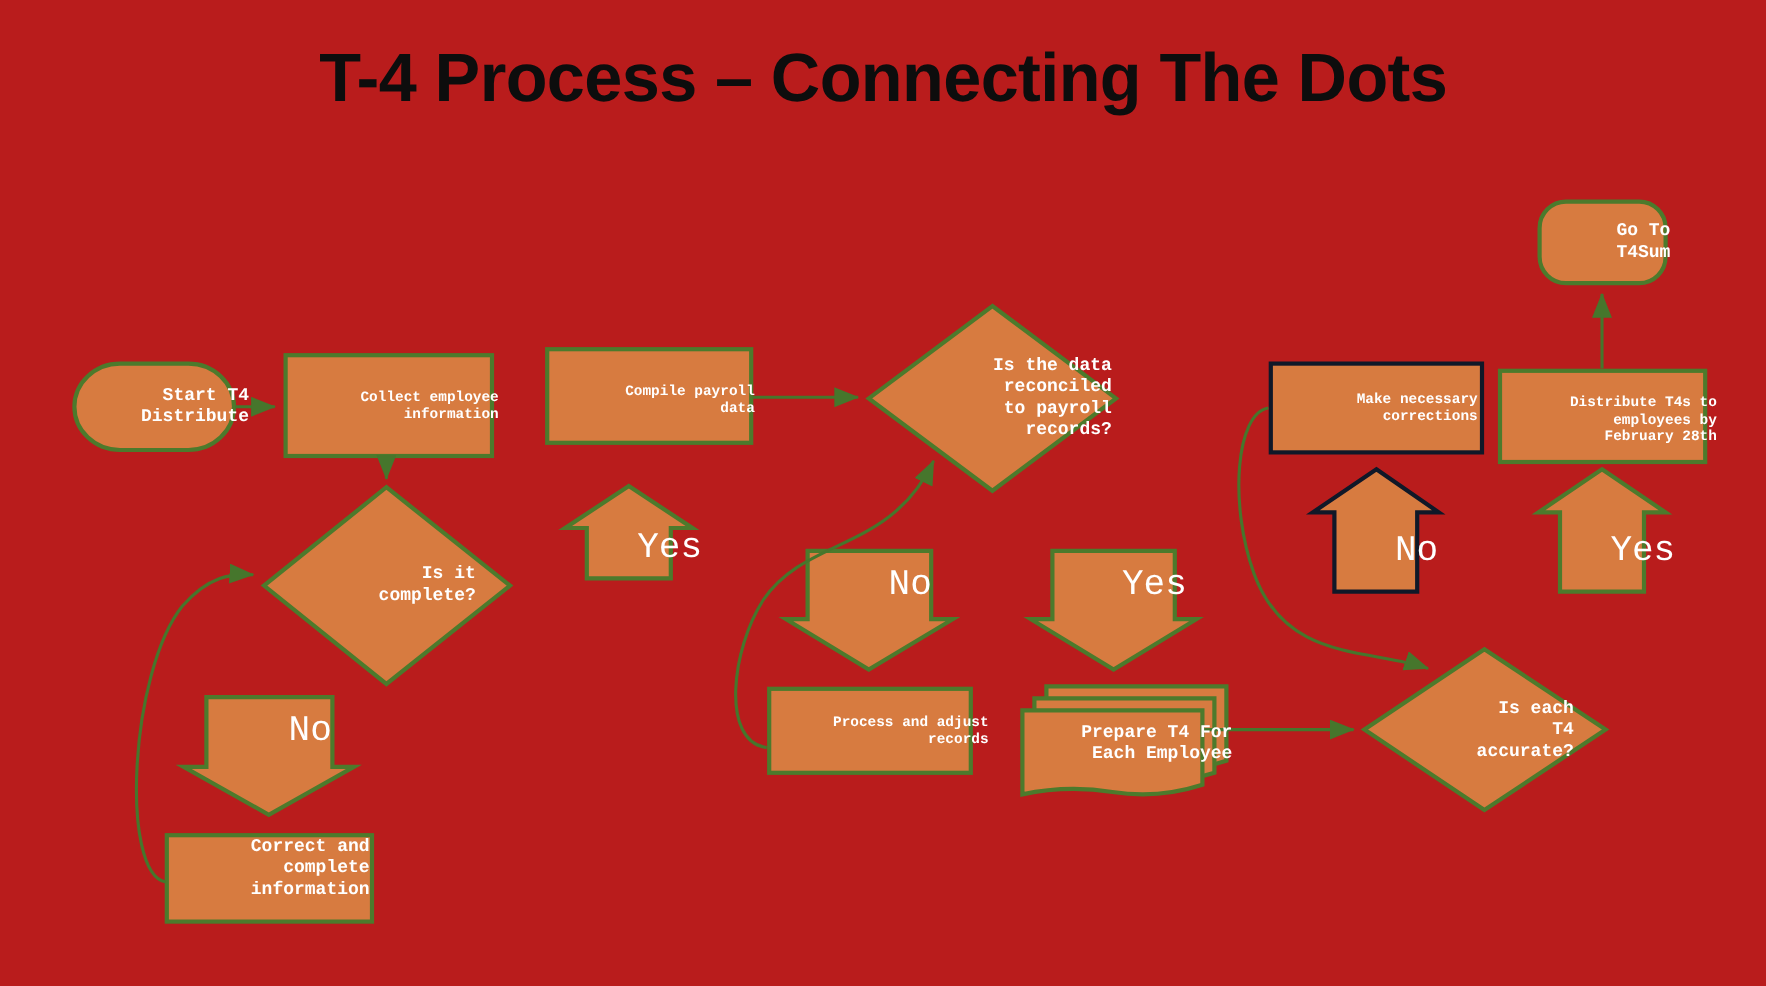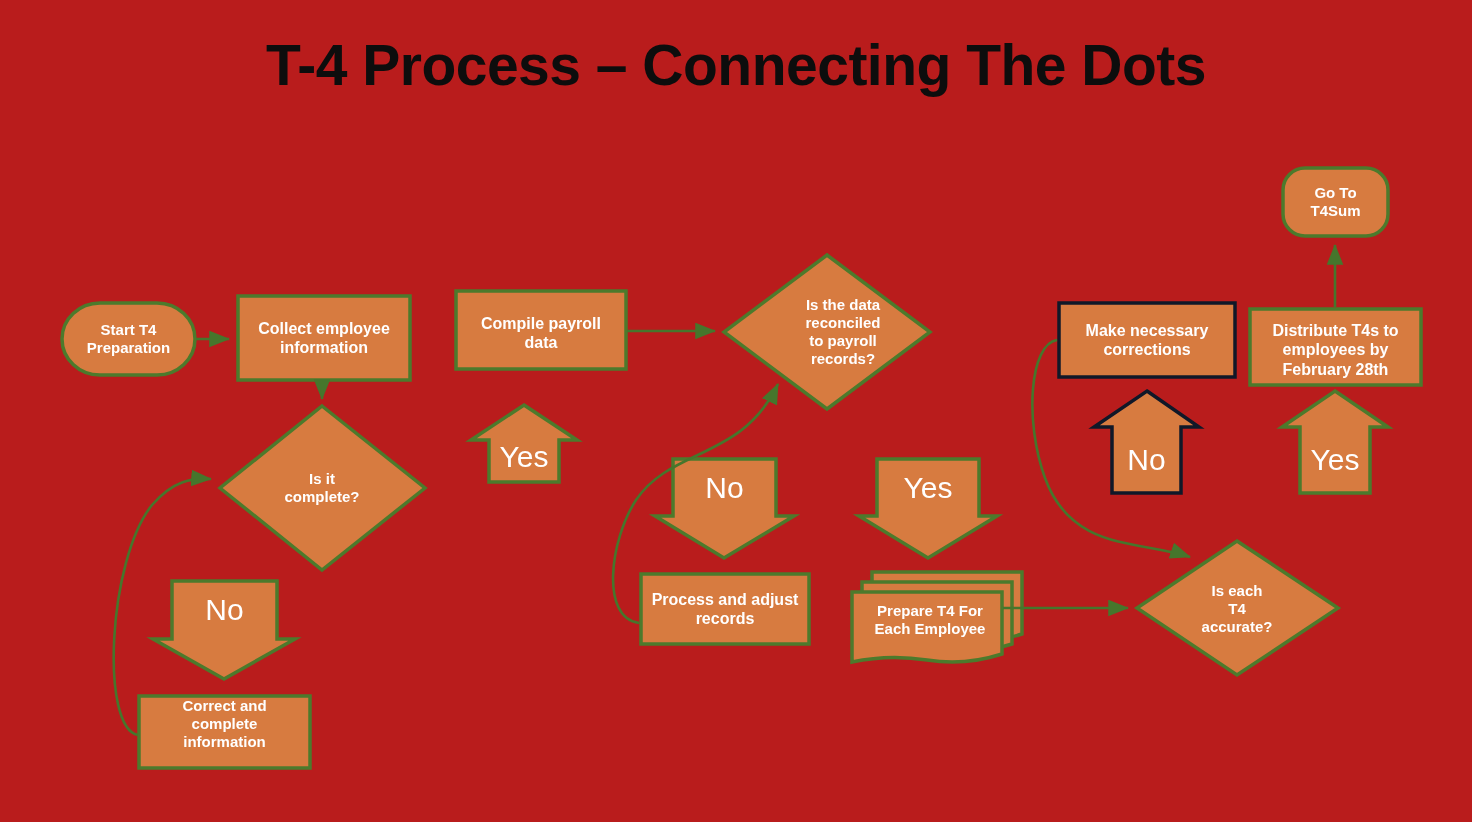--- a/index.html
+++ b/index.html
@@ -31,30 +31,31 @@
   #canvas {
     position: absolute;
     left: 0; top: 0;
     width: 1472px; height: 822px;
   }
   .node-label {
     position: absolute;
     display: flex;
     align-items: center;
     justify-content: center;
-    text-align: center;
+    text-align: right;
     color: #ffffff;
-    font-family: Liberation Sans, sans-serif;
+    font-family: Liberation Mono, monospace;
     font-weight: 600;
     pointer-events: none;
     line-height: 1.2;
     white-space: pre-line;
+    margin-left: 34px;
   }
   .lbl-sm { font-size: 15px; }
-  .lbl-md { font-size: 16px; }
+  .lbl-md { font-size: 12px; }
   .lbl-lg { font-size: 30px; font-weight: 500; }
 </style>
 </head>
 <body>
 
 <div id="slide">
 
   <div id="title">T-4 Process – Connecting The Dots</div>
 
   <svg id="canvas" viewBox="0 0 1472 822" xmlns="http://www.w3.org/2000/svg">
@@ -113,21 +114,21 @@
     <path d="M639,623 C600,618 610,540 636,500 C672,447 742,460 778,384" fill="none" stroke="#46762C" stroke-width="2.6" marker-end="url(#arrowG)"></path>
 
     <line x1="1003" y1="608" x2="1128" y2="608" stroke="#46762C" stroke-width="2.6" marker-end="url(#arrowG)"></line>
 
     <path d="M1057,340 C1030,344 1024,420 1045,478 C1072,552 1140,540 1190,557" fill="none" stroke="#46762C" stroke-width="2.6" marker-end="url(#arrowG)"></path>
 
     <line x1="1335" y1="307" x2="1335" y2="245" stroke="#46762C" stroke-width="2.6" marker-end="url(#arrowG)"></line>
   </svg>
 
   <div class="node-label lbl-sm" style="left:62px;  top:303px; width:133px; height:72px;">Start T4
-Preparation</div>
+Distribute</div>
 
   <div class="node-label lbl-md" style="left:238px; top:296px; width:172px; height:84px;">Collect employee
 information</div>
 
   <div class="node-label lbl-sm" style="left:262px; top:458px; width:120px; height:60px;">Is it
 complete?</div>
 
   <div class="node-label lbl-lg" style="left:172px; top:581px; width:105px; height:58px;">No</div>
 
   <div class="node-label lbl-sm" style="left:139px; top:696px; width:171px; height:56px;">Correct and

